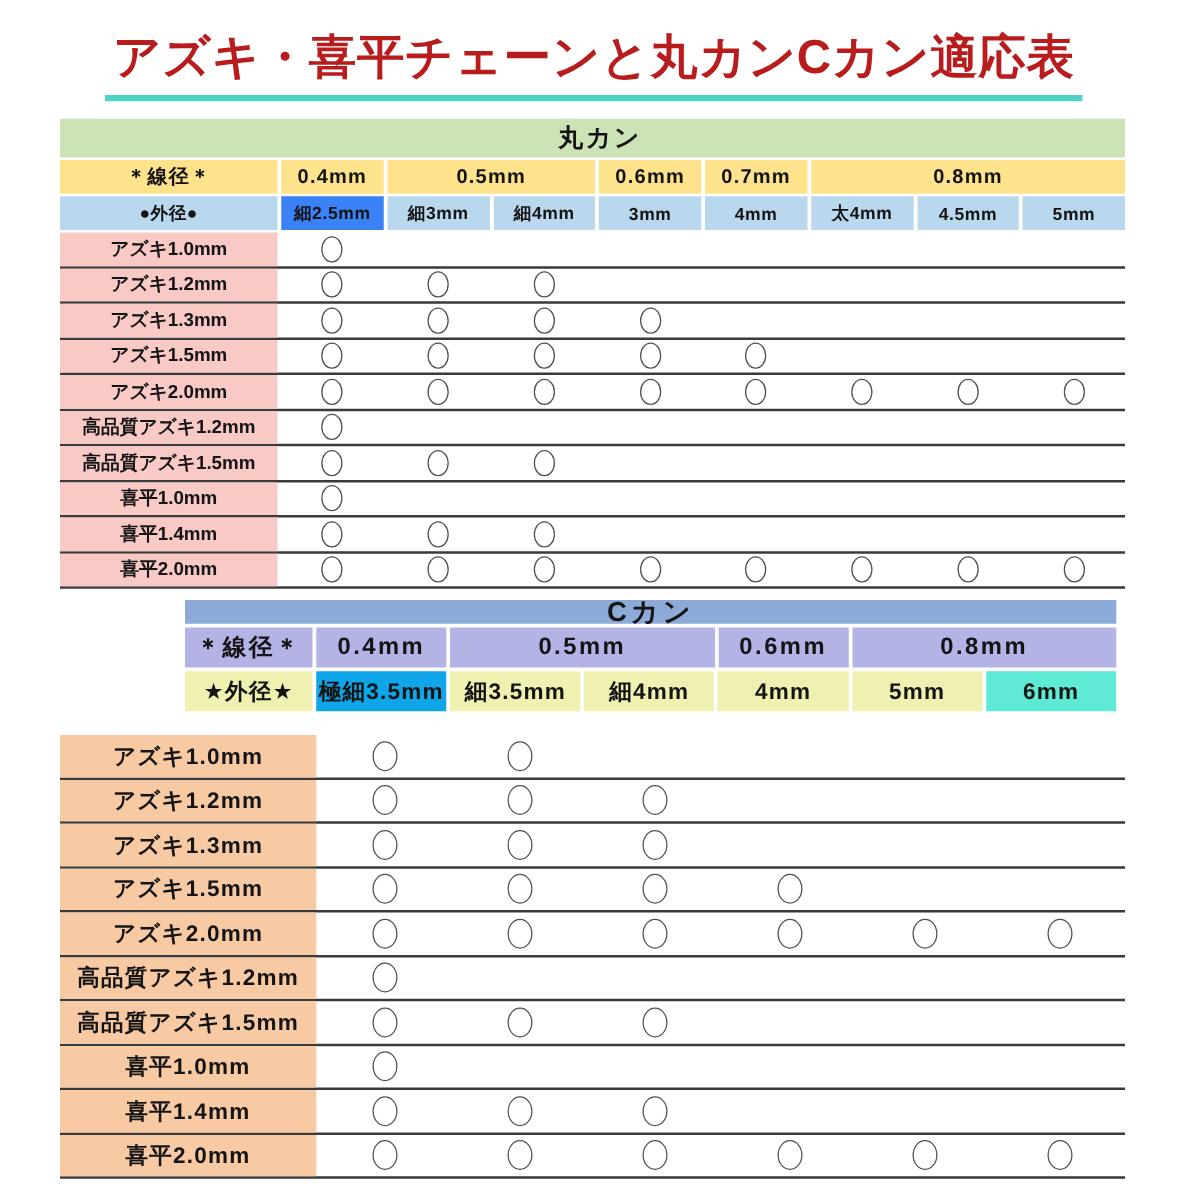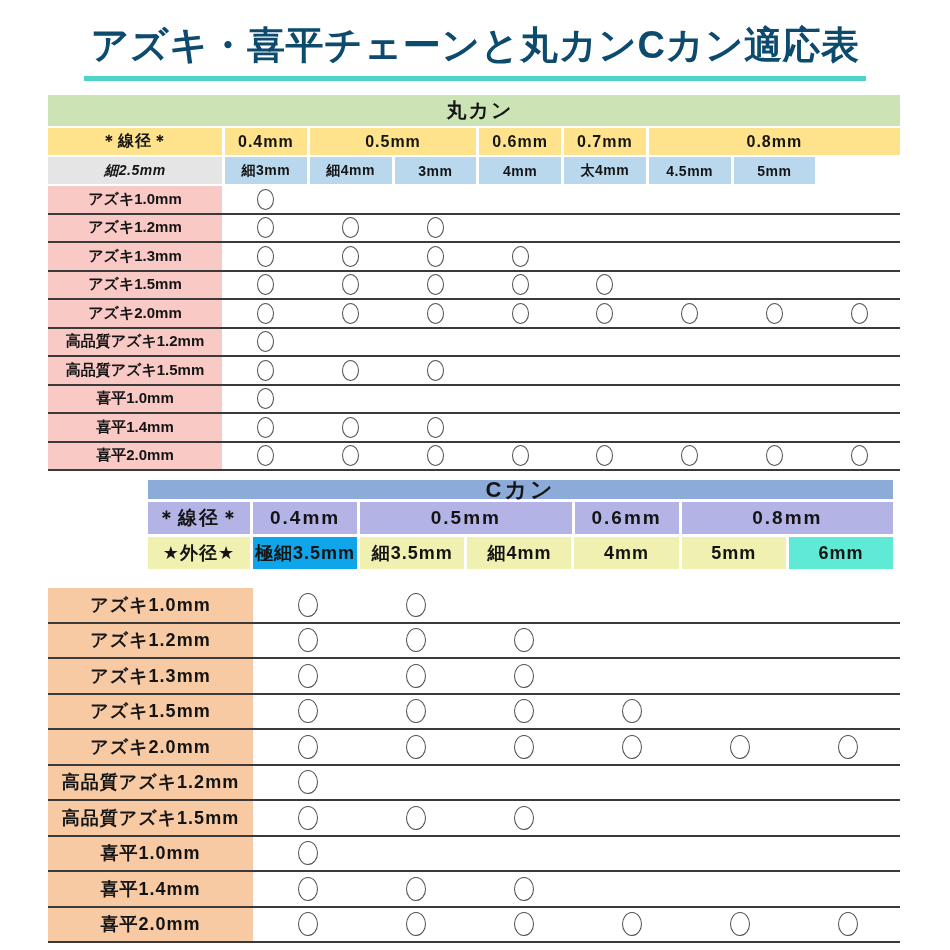--- a/index.html
+++ b/index.html
@@ -38,35 +38,36 @@
   .t2-row { height:33.5px; border-bottom:2.5px solid var(--sep); font-size:18px; letter-spacing:1px; }
   .t2-row:last-child { border-bottom-width:2px; }
   
   .circle1 { width:15px; height:19px; border:1.7px solid #4f4f4f; border-radius:50%; }
   .circle2 { width:18px; height:22px; border:1.7px solid #4f4f4f; border-radius:50%; }
 </style>
 </head>
 <body>
 
 <div class="title-wrap">
-  <div class="title" id="page-title" style="color: #0c4a6e; border-bottom-color: rgb(79, 211, 199);">アズキ・喜平チェーンと丸カンCカン適応表</div>
+  <div class="title" id="page-title" style="color: #b91c1c; border-bottom-color: rgb(79, 211, 199);">アズキ・喜平チェーンと丸カンCカン適応表</div>
 </div>
 
 <section id="t1">
   <div class="t1-title" id="t1-name" style="background: rgb(203, 227, 181);">丸カン</div>
   <div class="t1-grid t1-wire" id="t1-wire">
       <div class="cell " style="background: rgb(255, 227, 140);">＊線径＊</div>
       <div class="cell " style="background: rgb(255, 227, 140);">0.4mm</div>
       <div class="cell " style="background: rgb(255, 227, 140); grid-column: span 2;">0.5mm</div>
       <div class="cell " style="background: rgb(255, 227, 140);">0.6mm</div>
       <div class="cell " style="background: rgb(255, 227, 140);">0.7mm</div>
       <div class="cell " style="background: rgb(255, 227, 140); grid-column: span 3;">0.8mm</div>
     </div>
   <div class="t1-grid t1-od" id="t1-od">
-      <div class="cell " style="background: #e5e5e5; font-style: italic;">細2.5mm</div>
+      <div class="cell " style="background: rgb(185, 216, 238);">●外径●</div>
+      <div class="cell " style="background: #3b82f6;">細2.5mm</div>
       <div class="cell " style="background: rgb(185, 216, 238);">細3mm</div>
       <div class="cell " style="background: rgb(185, 216, 238);">細4mm</div>
       <div class="cell " style="background: rgb(185, 216, 238);">3mm</div>
       <div class="cell " style="background: rgb(185, 216, 238);">4mm</div>
       <div class="cell " style="background: rgb(185, 216, 238);">太4mm</div>
       <div class="cell " style="background: rgb(185, 216, 238);">4.5mm</div>
       <div class="cell " style="background: rgb(185, 216, 238);">5mm</div>
     </div>
   <div id="t1-rows">
       <div class="t1-grid t1-row">

